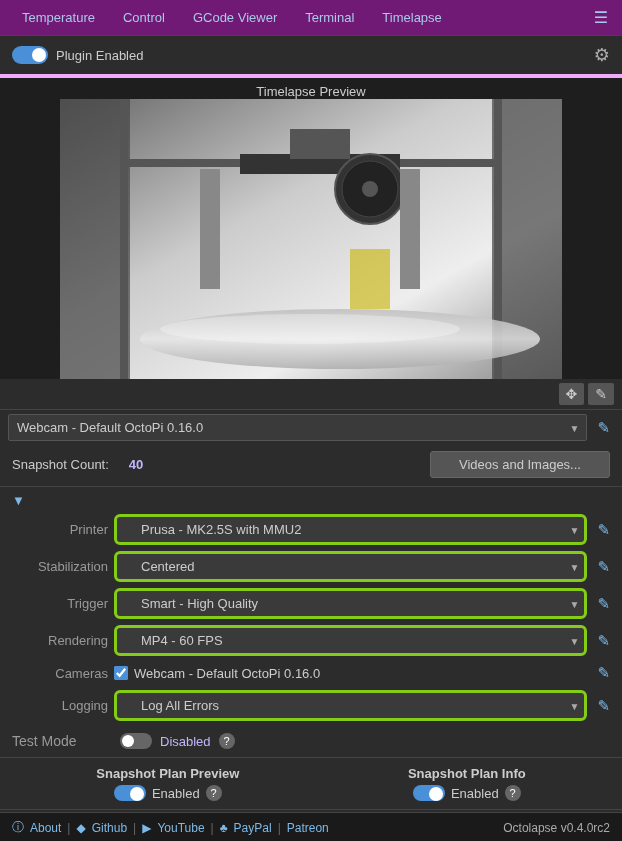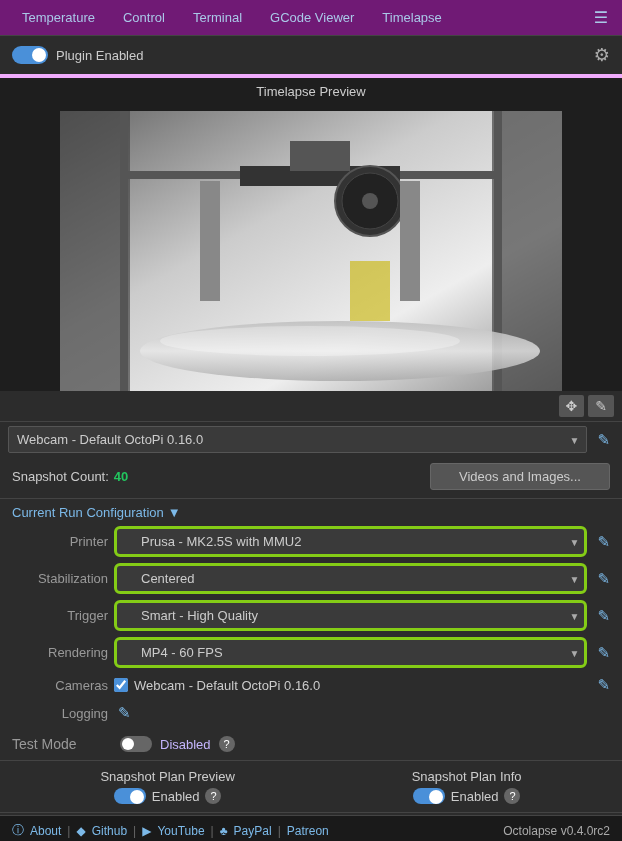--- a/index.html
+++ b/index.html
@@ -66,21 +66,21 @@
 
     
     .preview-section {
       background: #1e1e1e;
       padding: 6px 0 0 0;
     }
     .preview-title {
       text-align: center;
       color: #ccc;
       font-size: 13px;
-      margin-bottom: 12px;
+      margin-bottom: 0;
     }
     .preview-image {
       width: 502px;
       height: 280px;
       margin: 0 auto;
       display: block;
       background: #555;
       position: relative;
       overflow: hidden;
     }
@@ -118,25 +118,25 @@
       font-size: 15px;
       cursor: pointer;
       padding: 2px 4px;
     }
 
     
     .snapshot-row {
       display: flex;
       align-items: center;
       padding: 6px 12px;
-      gap: 5px;
+      gap: 20px;
       background: #2c2c2c;
     }
     .snapshot-label { color: #ccc; font-size: 13px; }
-    .snapshot-count { color: #22c55e; font-weight: bold; text-align: center; }
+    .snapshot-count { color: #c4b5fd; font-weight: bold; text-align: center; }
     .videos-btn {
       margin-left: auto;
       background: #555;
       border: 1px solid #666;
       color: #ccc;
       padding: 5px 16px;
       cursor: pointer;
       font-size: 13px;
       border-radius: 3px;
       min-width: 180px;
@@ -250,21 +250,21 @@
       justify-content: space-around;
       padding: 6px 12px;
       background: #2c2c2c;
     }
     .plan-item {
       display: flex;
       flex-direction: column;
       align-items: center;
       gap: 4px;
     }
-    .plan-item-title { color: #ccc; font-size: 13px; font-weight: normal; }
+    .plan-item-title { color: #ccc; font-size: 13px; font-weight: bold; }
     .plan-enabled-row {
       display: flex;
       align-items: center;
       gap: 6px;
     }
     .toggle-on {
       background: #4a90d9;
     }
     .toggle-on::after {
       right: 2px;
@@ -298,22 +298,22 @@
       border-bottom: 1px solid #444;
       margin: 2px 0;
     }
   </style>
 </head>
 <body>
 
 <nav class="top-nav">
   <span class="nav-item">Temperature</span>
   <span class="nav-item">Control</span>
+  <span class="nav-item">GCode Viewer</span>
   <span class="nav-item">Terminal</span>
-  <span class="nav-item">GCode Viewer</span>
   <span class="nav-item">Timelapse</span>
   <span class="nav-hamburger">☰</span>
 </nav>
 
 <div class="plugin-row">
   <div class="plugin-left">
     <div class="toggle-switch"></div>
     <span>Plugin Enabled</span>
   </div>
   <span class="gear-icon">⚙</span>
@@ -385,21 +385,20 @@
 
 <div class="snapshot-row">
   <span class="snapshot-label">Snapshot Count:</span>
   <span class="snapshot-count">40</span>
   <button class="videos-btn">Videos and Images...</button>
 </div>
 
 <div class="section-divider"></div>
 
 <div class="config-header">
-  <span>Current Run Configuration</span>
   <span style="color:#7cb9e8;">▼</span>
 </div>
 
 <div style="padding: 2px 8px;">
 
   <div class="config-row">
     <span class="config-label">Printer</span>
     <div class="config-select-wrapper">
       <select>
         <option>Prusa - MK2.5S with MMU2</option>
@@ -442,20 +441,25 @@
     <span class="config-label">Cameras</span>
     <div class="cameras-value">
       <input type="checkbox" class="cameras-checkbox" checked="" style="">
       <span>Webcam - Default OctoPi 0.16.0</span>
     </div>
     <button class="edit-icon-btn">✎</button>
   </div>
 
   <div class="config-row">
     <span class="config-label">Logging</span>
+    <div class="config-select-wrapper">
+      <select>
+        <option>Log All Errors</option>
+      </select>
+    </div>
     <button class="edit-icon-btn">✎</button>
   </div>
 
 </div>
 
 <div class="testmode-row">
   <span class="testmode-label">Test Mode</span>
   <div class="toggle-switch-sm"></div>
   <span class="disabled-label">Disabled</span>
   <div class="help-icon">?</div>

